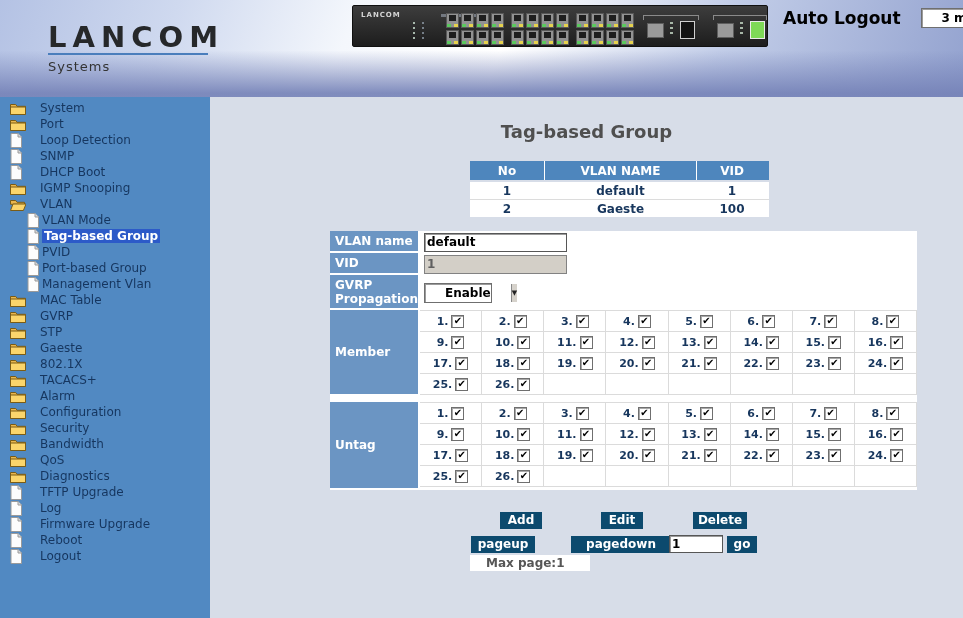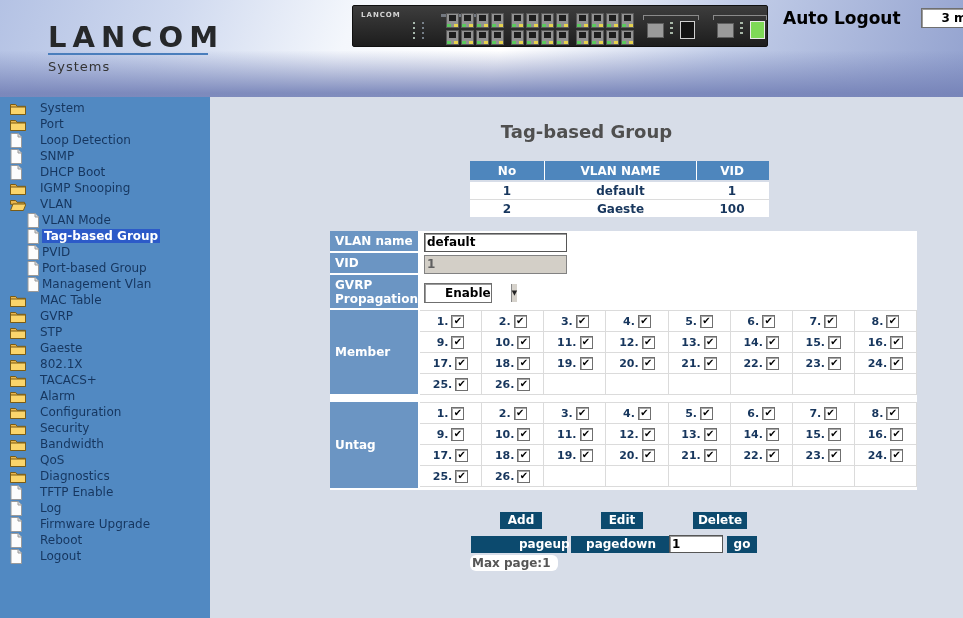--- a/index.html
+++ b/index.html
@@ -91,26 +91,26 @@
       box-shadow:inset 1px 1px 0 #a8a8a8;display:flex;align-items:center;justify-content:center;
       font-size:10px;color:#000;line-height:1;cursor:pointer;box-sizing:border-box;}
   .fgap{height:6px;}
 
   
   .btn{position:absolute;height:17px;background:#0c4a6e;color:#fff;font-weight:bold;font-size:12px;
        text-align:center;line-height:17px;cursor:pointer;}
   #btn-add{left:500px;top:512px;width:42px;}
   #btn-edit{left:601px;top:512px;width:42px;}
   #btn-delete{left:693px;top:512px;width:54px;}
-  #btn-pageup{left:471px;top:536px;width:48px;padding-left:48px;}
+  #btn-pageup{left:471px;top:536px;width:64px;}
   #btn-pagedown{left:571px;top:536px;width:100px;}
   #btn-go{left:727px;top:536px;width:30px;}
   .page-input{position:absolute;left:669px;top:535px;width:48px;height:16px;}
-  .maxpage{position:absolute;left:470px;top:555px;width:88px;height:16px;background:#fff;
-           color:#565656;font-weight:bold;font-size:12px;line-height:16px;padding-left:2px;box-sizing:border-box;border-radius:6px;}
+  .maxpage{position:absolute;left:470px;top:555px;width:120px;height:16px;background:#fff;
+           color:#565656;font-weight:bold;font-size:12px;line-height:16px;padding-left:16px;box-sizing:border-box;}
 </style>
 </head>
 <body>
 
 <div id="app">
 
   <div class="header">
     <div class="logo">
       <div class="logo-brand">LANCOM</div>
       <div class="logo-underline"></div>
@@ -388,21 +388,21 @@
           </span>
           <span class="lbl">Diagnostics</span>
         </div>
         <div class="nav-item">
           <span class="ic">
             <svg width="12" height="15" viewBox="0 0 12 15">
               <path d="M1 0.5 H8 L11.5 4 V14.5 H1 Z" fill="#FDFDFD" stroke="#9a9a9a"></path>
               <path d="M8 0.5 V4 H11.5" fill="#DADADA" stroke="#9a9a9a"></path>
             </svg>
           </span>
-          <span class="lbl">TFTP Enable</span>
+          <span class="lbl">TFTP Upgrade</span>
         </div>
         <div class="nav-item">
           <span class="ic">
             <svg width="12" height="15" viewBox="0 0 12 15">
               <path d="M1 0.5 H8 L11.5 4 V14.5 H1 Z" fill="#FDFDFD" stroke="#9a9a9a"></path>
               <path d="M8 0.5 V4 H11.5" fill="#DADADA" stroke="#9a9a9a"></path>
             </svg>
           </span>
           <span class="lbl">Log</span>
         </div>

